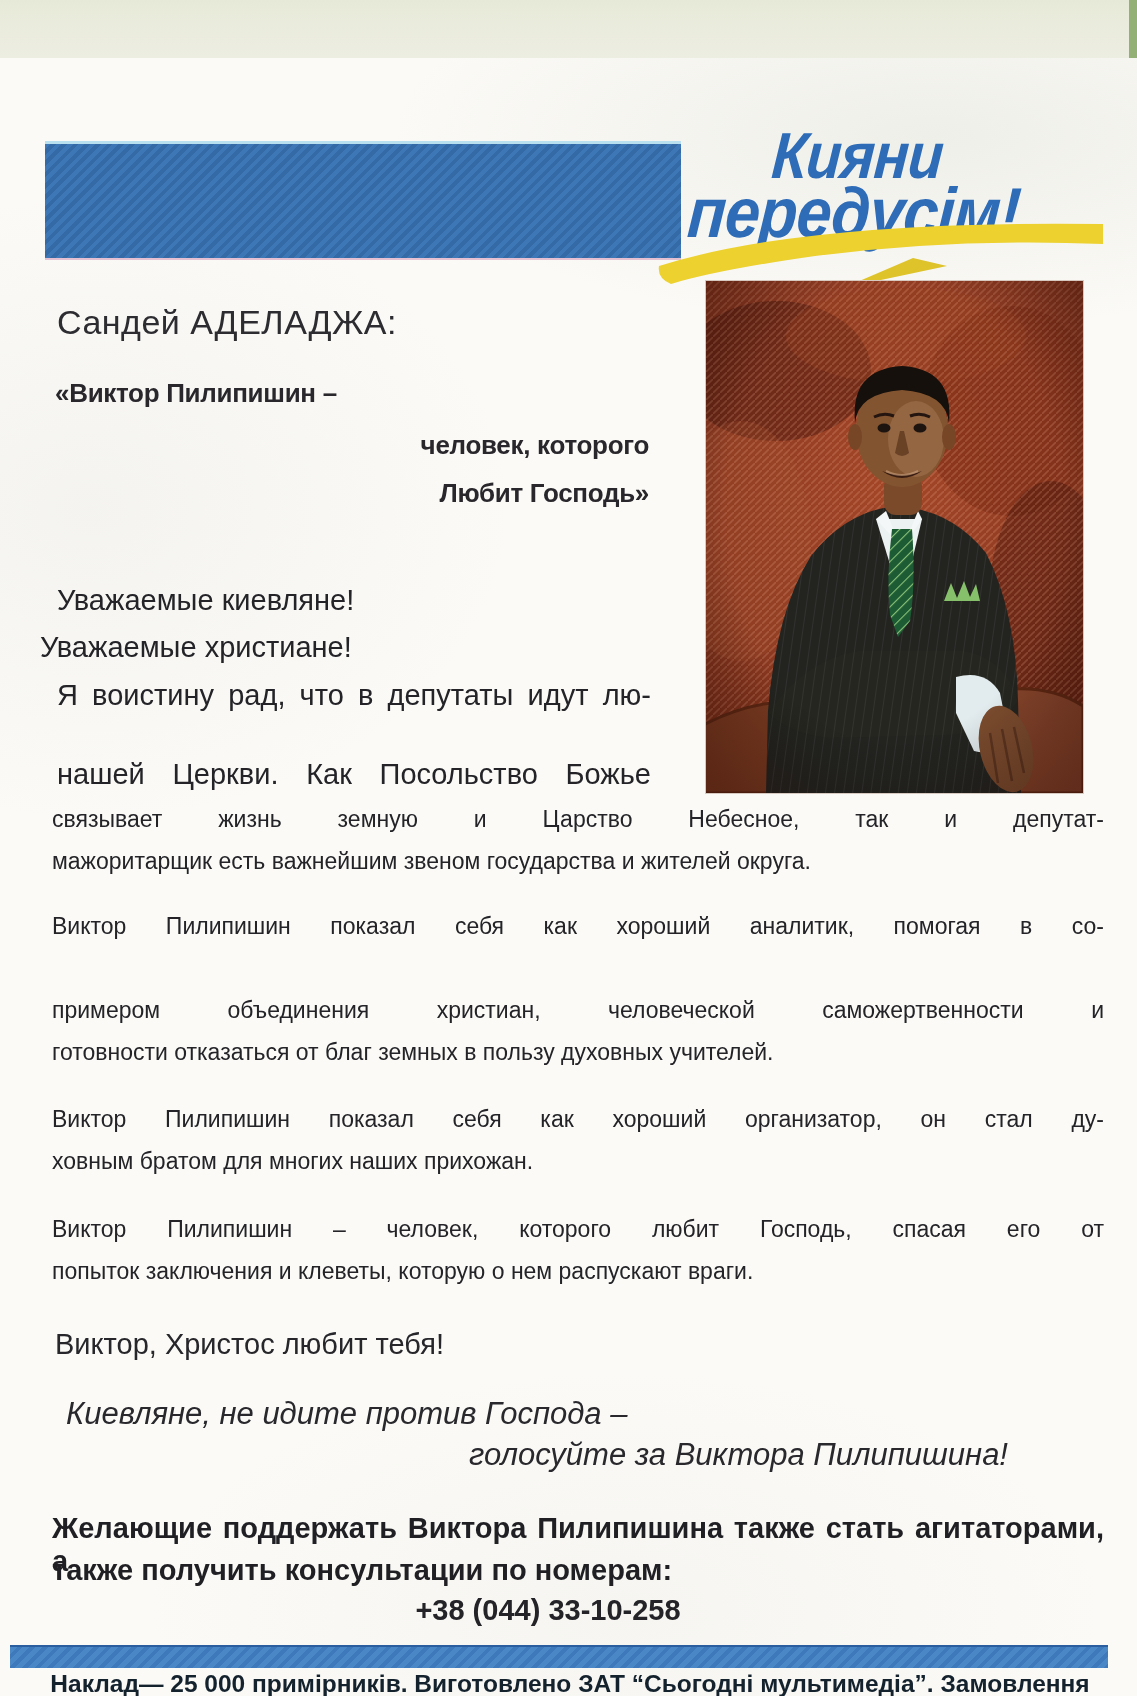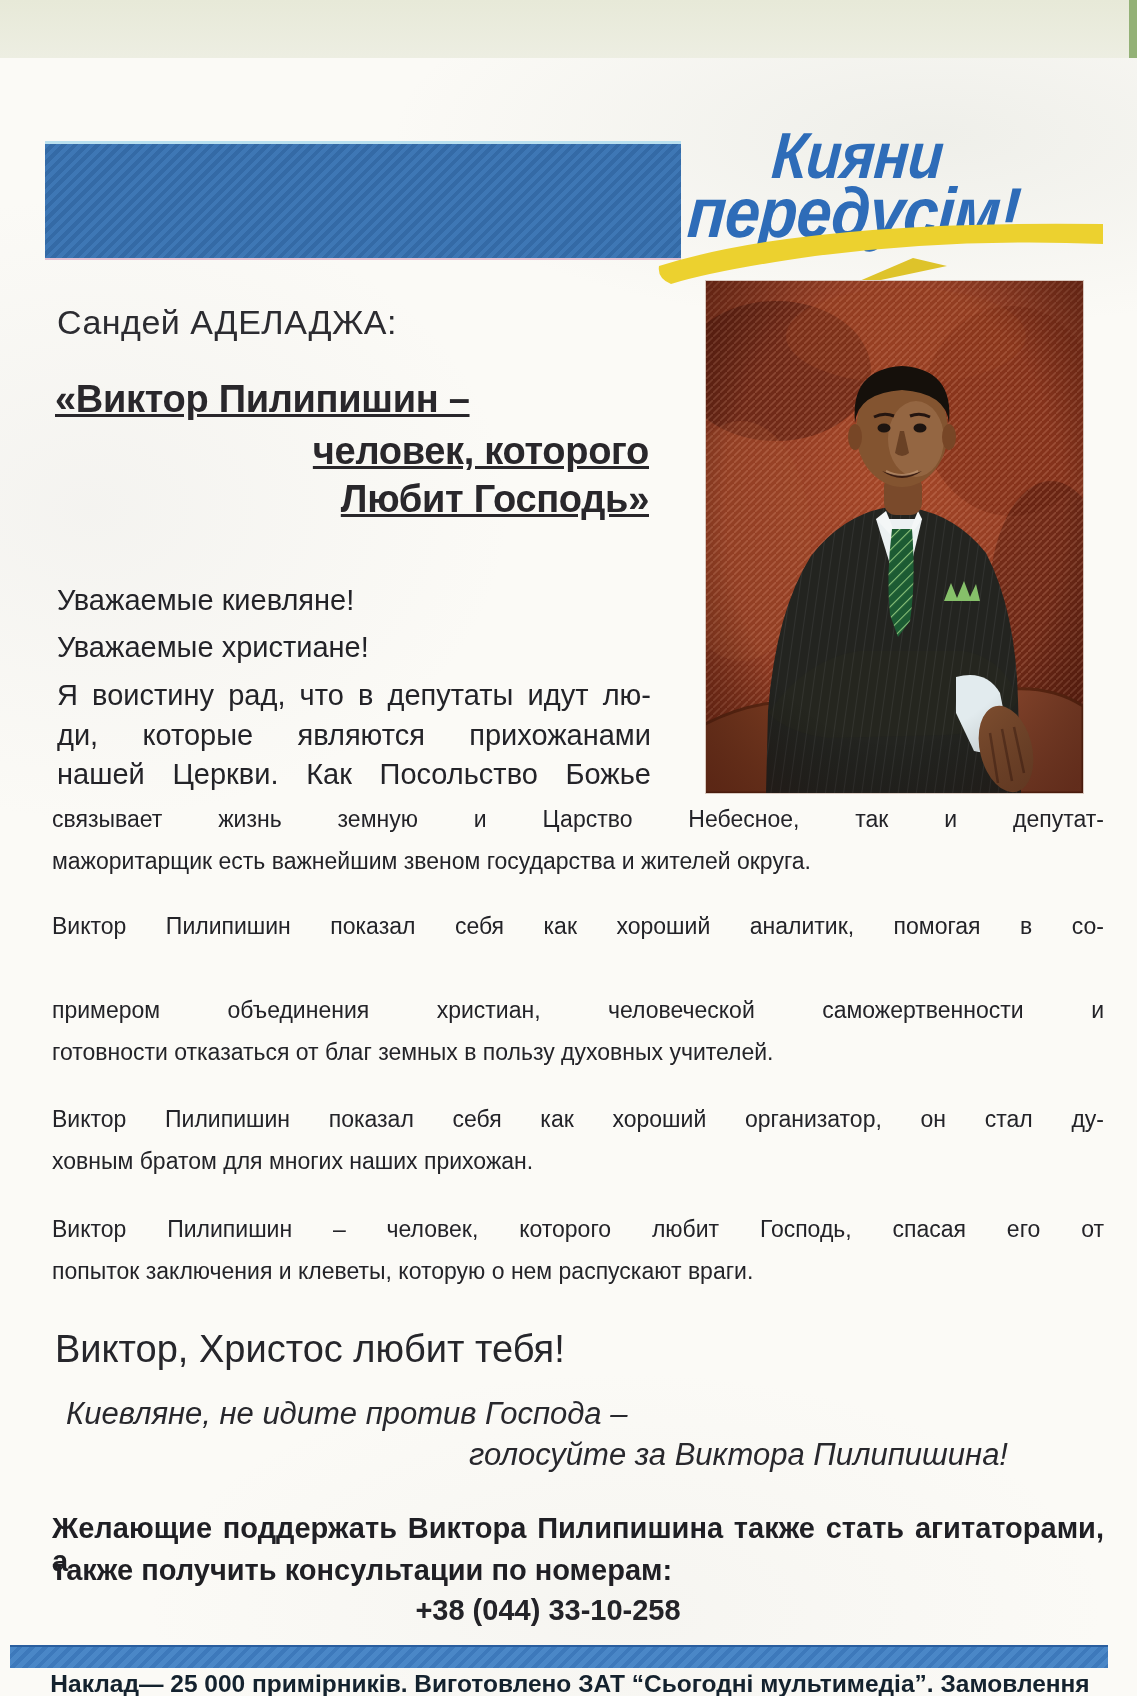--- a/index.html
+++ b/index.html
@@ -20,33 +20,33 @@
     border-top:3px solid #b9e0ef;box-shadow:0 2px 0 rgba(175,45,120,.28);}
   .logo-l1,.logo-l2{position:absolute;color:#2e6cb8;font-weight:700;font-style:italic;
     letter-spacing:-1px;transform:skewX(-4deg) scaleY(1.12);white-space:nowrap;}
   .logo-l1{left:772px;top:122px;font-size:58px;}
   .logo-l2{left:688px;top:176px;font-size:63px;}
   .swoosh{position:absolute;left:655px;top:206px;width:455px;height:84px;}
   .photo{position:absolute;left:706px;top:281px;width:377px;height:512px;
     outline:1px solid #d8c9c0;}
   .t{position:absolute;white-space:nowrap;}
   .title{left:57px;top:303px;font-size:34px;color:#2c2c31;letter-spacing:.5px;}
-  .head{left:55px;width:594px;font-size:38px;font-weight:700;color:#29272b;letter-spacing:-.3px;text-decoration:underline;}
+  .head{left:55px;width:594px;font-size:26px;font-weight:700;color:#29272b;letter-spacing:-.3px;}
   .h1{top:378px;} .h2{top:430px;text-align:right;} .h3{top:478px;text-align:right;}
   .body29{font-size:29px;line-height:40px;color:#232328;}
-  .greet1{left:57px;top:580px;} .greet2{left:57px;top:627px;}
+  .greet1{left:57px;top:580px;} .greet2{left:40px;top:627px;}
   .colline{left:57px;width:594px;white-space:normal;}
   .c1{top:675px;} .c2{top:715px;} .c3{top:754px;}
   .wide{left:52px;width:1052px;font-size:23px;color:#232328;white-space:normal;}
   .jl{text-align:justify;text-align-last:justify;}
   .p1a{top:806px;} .p1b{top:848px;}
   .p2a{top:913px;} .p2b{top:955px;} .p2c{top:997px;} .p2d{top:1039px;}
   .p3a{top:1106px;} .p3b{top:1148px;}
   .p4a{top:1216px;} .p4b{top:1258px;}
-  .excl{left:55px;top:1328px;font-size:38px;}
+  .excl{left:55px;top:1328px;font-size:29px;}
   .slog{font-style:italic;font-size:31px;color:#28282d;}
   .sl1{left:66px;top:1396px;}
   .sl2{left:52px;top:1437px;width:956px;text-align:right;}
   .support{left:52px;width:1052px;font-weight:700;font-size:29px;color:#1f1f24;white-space:normal;}
   .su1{top:1512px;} .su2{top:1554px;}
   .phones{position:absolute;left:288px;top:1594px;width:520px;display:flex;
     justify-content:center;font-size:29px;font-weight:600;color:#232328;}
   .footer-bar{position:absolute;left:10px;top:1645px;width:1098px;height:21px;
     background:repeating-linear-gradient(135deg,#4a87c7 0 5px,#3d79bb 5px 9px);
     border-top:2px solid #2a5e9e;}
@@ -134,21 +134,20 @@
 
   <div class="t title">Сандей АДЕЛАДЖА:</div>
   <div class="t head h1">«Виктор Пилипишин –</div>
   <div class="t head h2">человек, которого</div>
   <div class="t head h3">Любит Господь»</div>
 
   <div class="t body29 greet1">Уважаемые киевляне!</div>
   <div class="t body29 greet2">Уважаемые христиане!</div>
 
   <div class="t body29 colline c1 jl">Я воистину рад, что в депутаты идут лю-</div>
-  <div class="t body29 colline c2 jl">ди, которые являются прихожанами</div>
   <div class="t body29 colline c3 jl">нашей Церкви. Как Посольство Божье</div>
 
   <div class="t wide p1a jl">связывает жизнь земную и Царство Небесное, так и депутат-</div>
   <div class="t wide p1b">мажоритарщик есть важнейшим звеном государства и жителей округа.</div>
 
   <div class="t wide p2a jl">Виктор Пилипишин показал себя как хороший аналитик, помогая в со-</div>
   <div class="t wide p2c jl">примером объединения христиан, человеческой саможертвенности и</div>
   <div class="t wide p2d">готовности отказаться от благ земных в пользу духовных учителей.</div>
 
   <div class="t wide p3a jl">Виктор Пилипишин показал себя как хороший организатор, он стал ду-</div>

